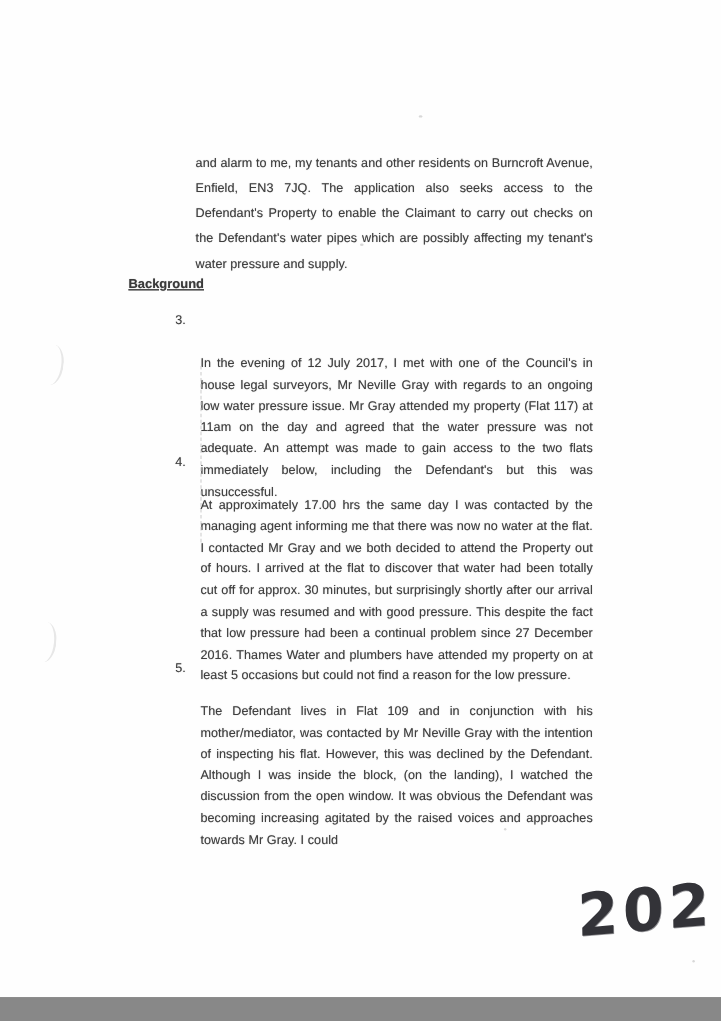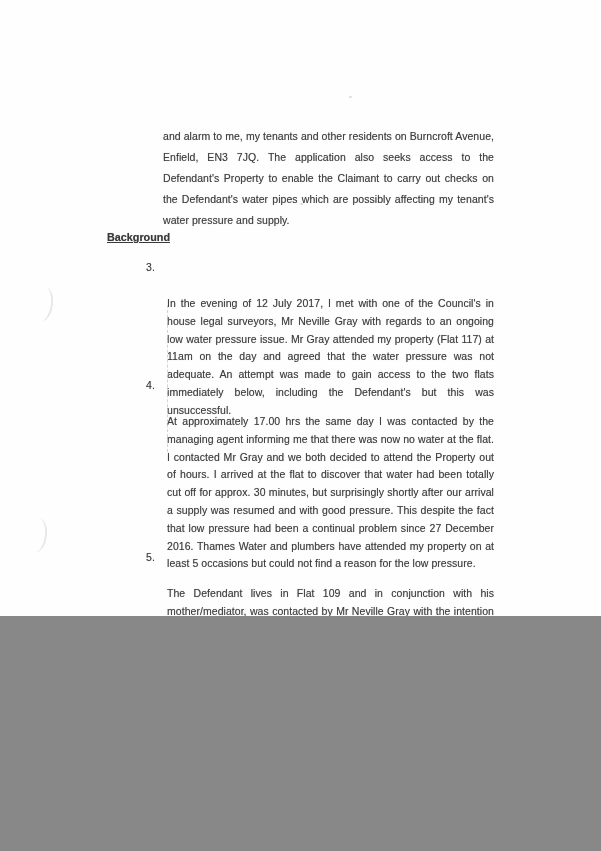--- a/index.html
+++ b/index.html
@@ -1,20 +1,20 @@
 <!DOCTYPE html>
 <html><head>
 <meta charset="utf-8">
 <style>
   * { margin: 0; padding: 0; box-sizing: border-box; }
   html, body { background: #888; }
   .paper {
     position: relative;
     width: 601px;
-    height: 616px;
+    height: 831px;
     margin: 0 auto;
     background: #fefefe;
     overflow: hidden;
     font-family: "Liberation Sans", sans-serif;
     color: #3f3f3f;
   }
   .scan-text {
     font-size: 10.5px;
     color: #3f3f3f;
     text-shadow: 0 0 0.7px rgba(70,70,70,0.55);

